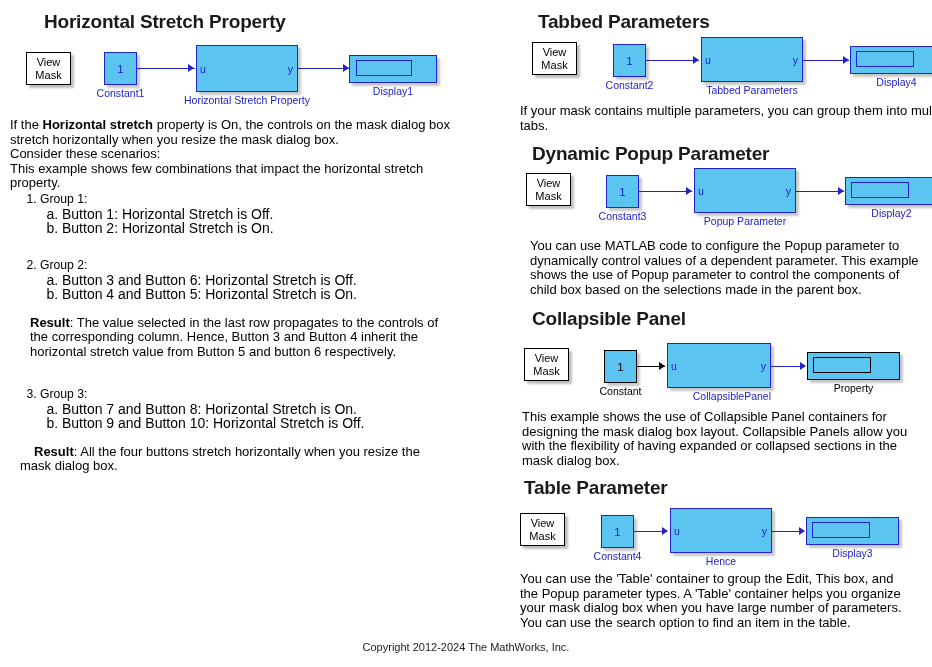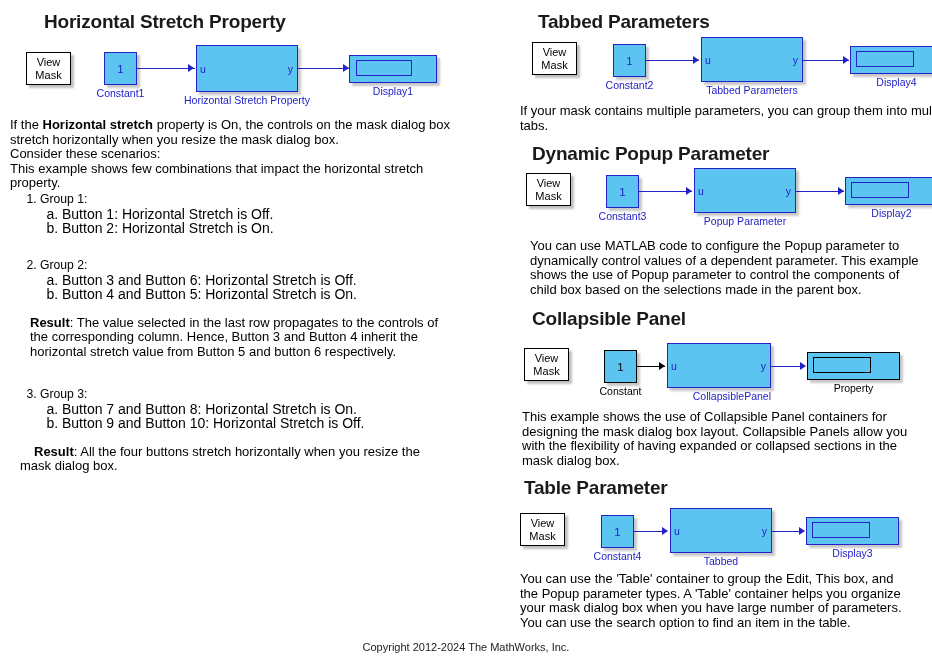--- a/index.html
+++ b/index.html
@@ -367,21 +367,21 @@
       </div>
       <div class="blk-label" style="left:54px;top:550px;width:95px;">Constant4</div>
 
       <div class="sig" style="left:118px;top:531px;width:33px;"></div>
       <div class="arrow" style="left:146px;top:527px;"></div>
 
       <div class="blk" style="left:154px;top:508px;width:102px;height:45px;">
         <span class="port-u">u</span>
         <span class="port-y">y</span>
       </div>
-      <div class="blk-label" style="left:154px;top:555px;width:102px;">Tabbed</div>
+      <div class="blk-label" style="left:154px;top:555px;width:102px;">Hence</div>
 
       <div class="sig" style="left:256px;top:531px;width:32px;"></div>
       <div class="arrow" style="left:283px;top:527px;"></div>
 
       <div class="blk" style="left:290px;top:517px;width:93px;height:28px;">
         <div class="disp-inner" style="left:5px;top:4px;width:58px;height:16px;"></div>
       </div>
       <div class="blk-label" style="left:290px;top:547px;width:93px;">Display3</div>
     </div>
 

